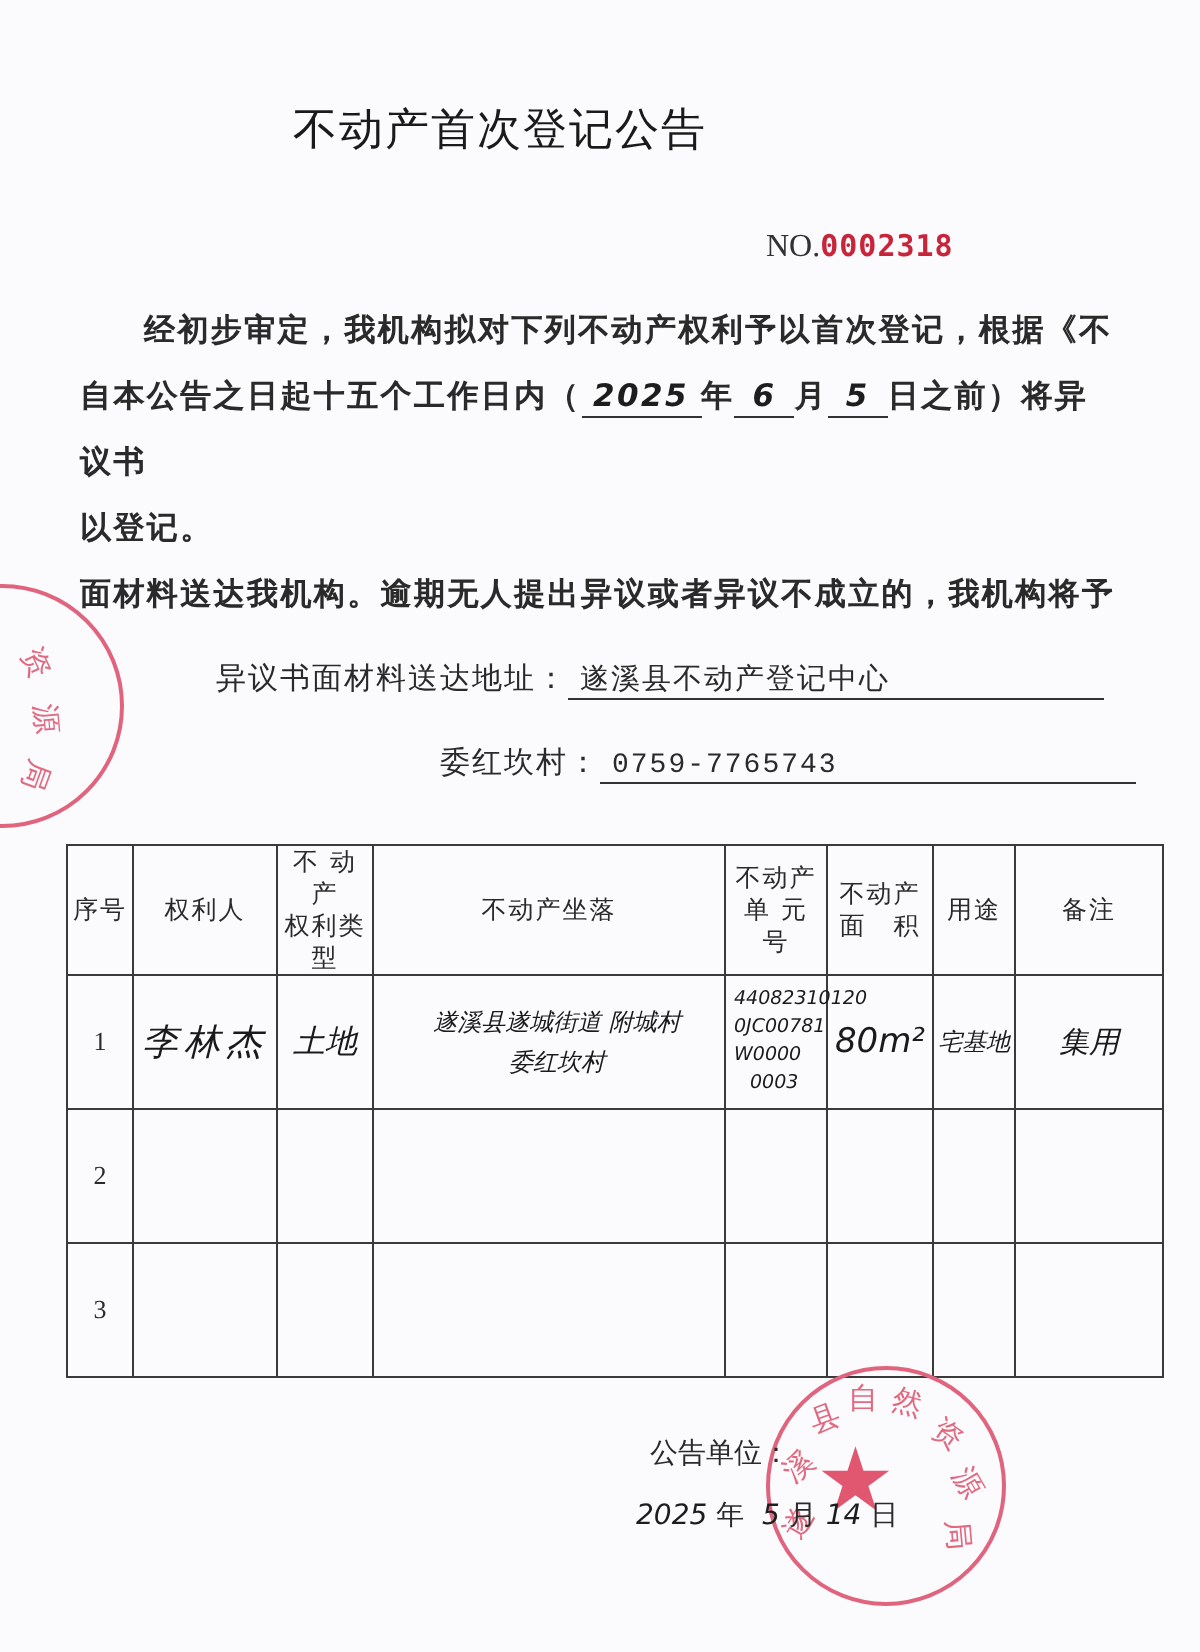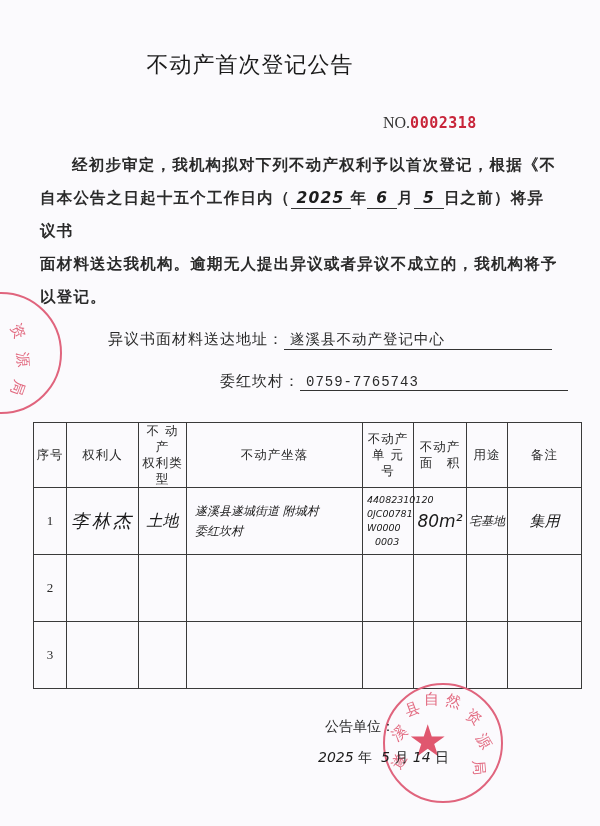--- a/index.html
+++ b/index.html
@@ -43,21 +43,21 @@
   }
   table.reg td, table.reg th {
     border:1px solid #3a3a3a; text-align:center; vertical-align:middle; padding:0; font-weight:normal;
   }
   table.reg th { height:47px; line-height:16px; letter-spacing:1px; }
   table.reg tr.r1 td { height:66px; }
   table.reg tr.r2 td, table.reg tr.r3 td { height:66px; }
   .hw { font-family:"DejaVu Sans", sans-serif; font-style:italic; color:#1a1a1a; }
   .hw.name { font-size:18px; letter-spacing:3px; }
   .hw.type { font-size:16px; }
-  .hw.loc { font-size:12px; text-align:left; padding-left:8px; line-height:20px; display:block; }
+  .hw.loc { font-size:12px; text-align:center; padding-left:8px; line-height:20px; display:block; }
   .hw.unit { font-size:9.5px; line-height:14px; display:block; text-align:left; padding-left:4px; }
   .hw.area { font-size:17px; }
   .hw.use { font-size:12px; }
   .hw.note { font-size:15px; }
   .seq { font-family:"Liberation Serif", serif; font-size:13px; }
   .pub-unit { left:325px; top:718px; font-size:14px; color:#2a2a2a; }
   .pub-date { left:318px; top:749px; font-size:14px; color:#2a2a2a; }
   .stamp {
     left:383px; top:683px; width:120px; height:120px; border-radius:50%;
     border:2.5px solid #e0647d; box-sizing:border-box;
@@ -76,22 +76,22 @@
 
 <div class="abs serial">
   <span class="pre">NO.</span><span class="num">0002318</span>
 </div>
 
 <div class="abs para">
   <p style="text-indent:32px;">经初步审定，我机构拟对下列不动产权利予以首次登记，根据《不</p>
   <p>
     <span>自本公告之日起十五个工作日内（</span><span class="blank hand" style="width:60px;">2025</span><span>年</span><span class="blank hand" style="width:30px;">6</span><span>月</span><span class="blank hand" style="width:30px;">5</span><span>日之前）将异议书</span>
   </p>
+  <p>以登记。</p>
   <p>面材料送达我机构。逾期无人提出异议或者异议不成立的，我机构将予</p>
-  <p>以登记。</p>
 </div>
 
 <div class="abs side-stamp"></div>
 <div class="abs stamp-arc" style="left:10px;top:322px;transform:rotate(65deg);">资</div>
 <div class="abs stamp-arc" style="left:15px;top:350px;transform:rotate(85deg);">源</div>
 <div class="abs stamp-arc" style="left:10px;top:378px;transform:rotate(110deg);">局</div>
 
 <div class="abs addr-row">
   <span>异议书面材料送达地址：</span><span class="fill" style="width:262px;">遂溪县不动产登记中心</span>
 </div>

